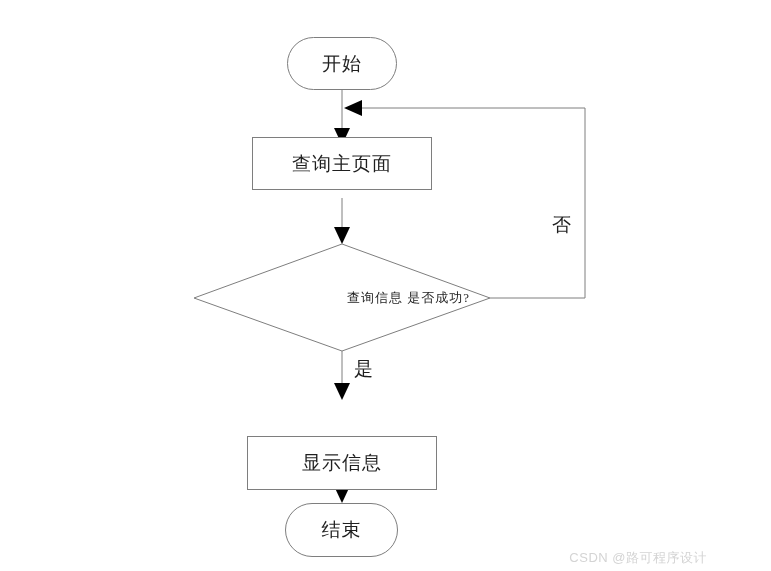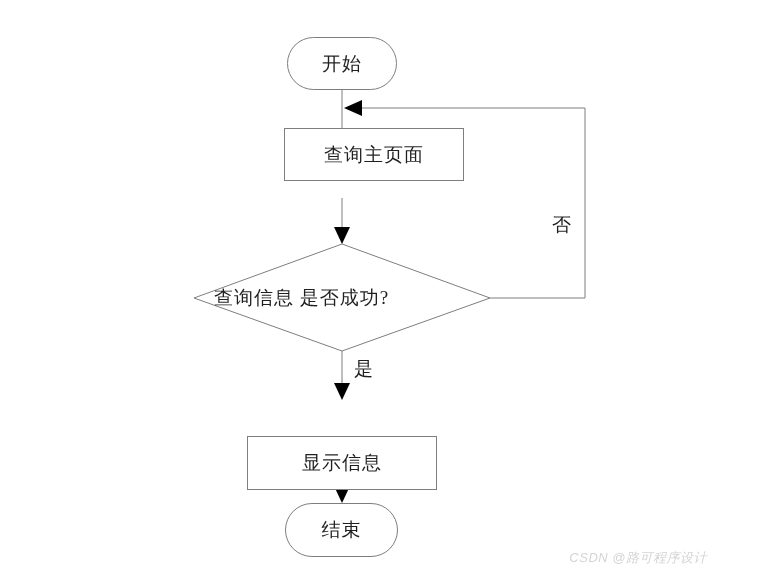--- a/index.html
+++ b/index.html
@@ -26,41 +26,40 @@
     font-size: 19px;
     color: #1f1f1f;
     letter-spacing: 1px;
     box-sizing: border-box;
   }
   .terminator { border-radius: 27px; }
   .decision-label {
     position: absolute;
     display: flex;
     align-items: center;
-    justify-content: flex-start;
-    font-size: 19px;
+    justify-content: flex-end;
+    font-size: 13px;
     color: #1f1f1f;
     letter-spacing: 1px;
     background: transparent;
     border: none;
   }
   .edge-label {
     position: absolute;
     font-size: 19px;
     color: #1f1f1f;
   }
   .watermark {
     position: absolute;
     right: 4px;
     bottom: 4px;
     font-size: 13px;
     color: #d4d4d4;
     font-family: "Liberation Sans", "DejaVu Sans", sans-serif;
     letter-spacing: 0.5px;
-    font-style: italic;
   }
 </style>
 </head>
 <body>
 
 <div id="canvas">
 
   <svg class="svg-overlay" viewBox="0 0 771 571" xmlns="http://www.w3.org/2000/svg" aria-hidden="true">
 
     <line x1="342" y1="90" x2="342" y2="130" stroke="#7e7e7e" stroke-width="1"></line>
@@ -81,21 +80,21 @@
     <polygon points="344,108 362,100 362,116" fill="#000000"></polygon>
     <polygon points="334,227 350,227 342,244" fill="#000000"></polygon>
     <polygon points="334,383 350,383 342,400" fill="#000000"></polygon>
     <polygon points="334,486 350,486 342,503" fill="#000000"></polygon>
   </svg>
 
   <div class="node terminator" style="left:287px; top:37px; width:110px; height:53px;">
     <span>开始</span>
   </div>
 
-  <div class="node" style="left:252px; top:128px; width:180px; height:53px;margin-left:32px;">
+  <div class="node" style="left:252px; top:137px; width:180px; height:53px;">
     <span>查询主页面</span>
   </div>
 
   <div class="decision-label" style="left:214px; top:284px; width:256px; height:28px;">
     <span>查询信息 是否成功?</span>
   </div>
 
   <div class="edge-label" style="left:354px; top:356px;">
     <span>是</span>
   </div>

